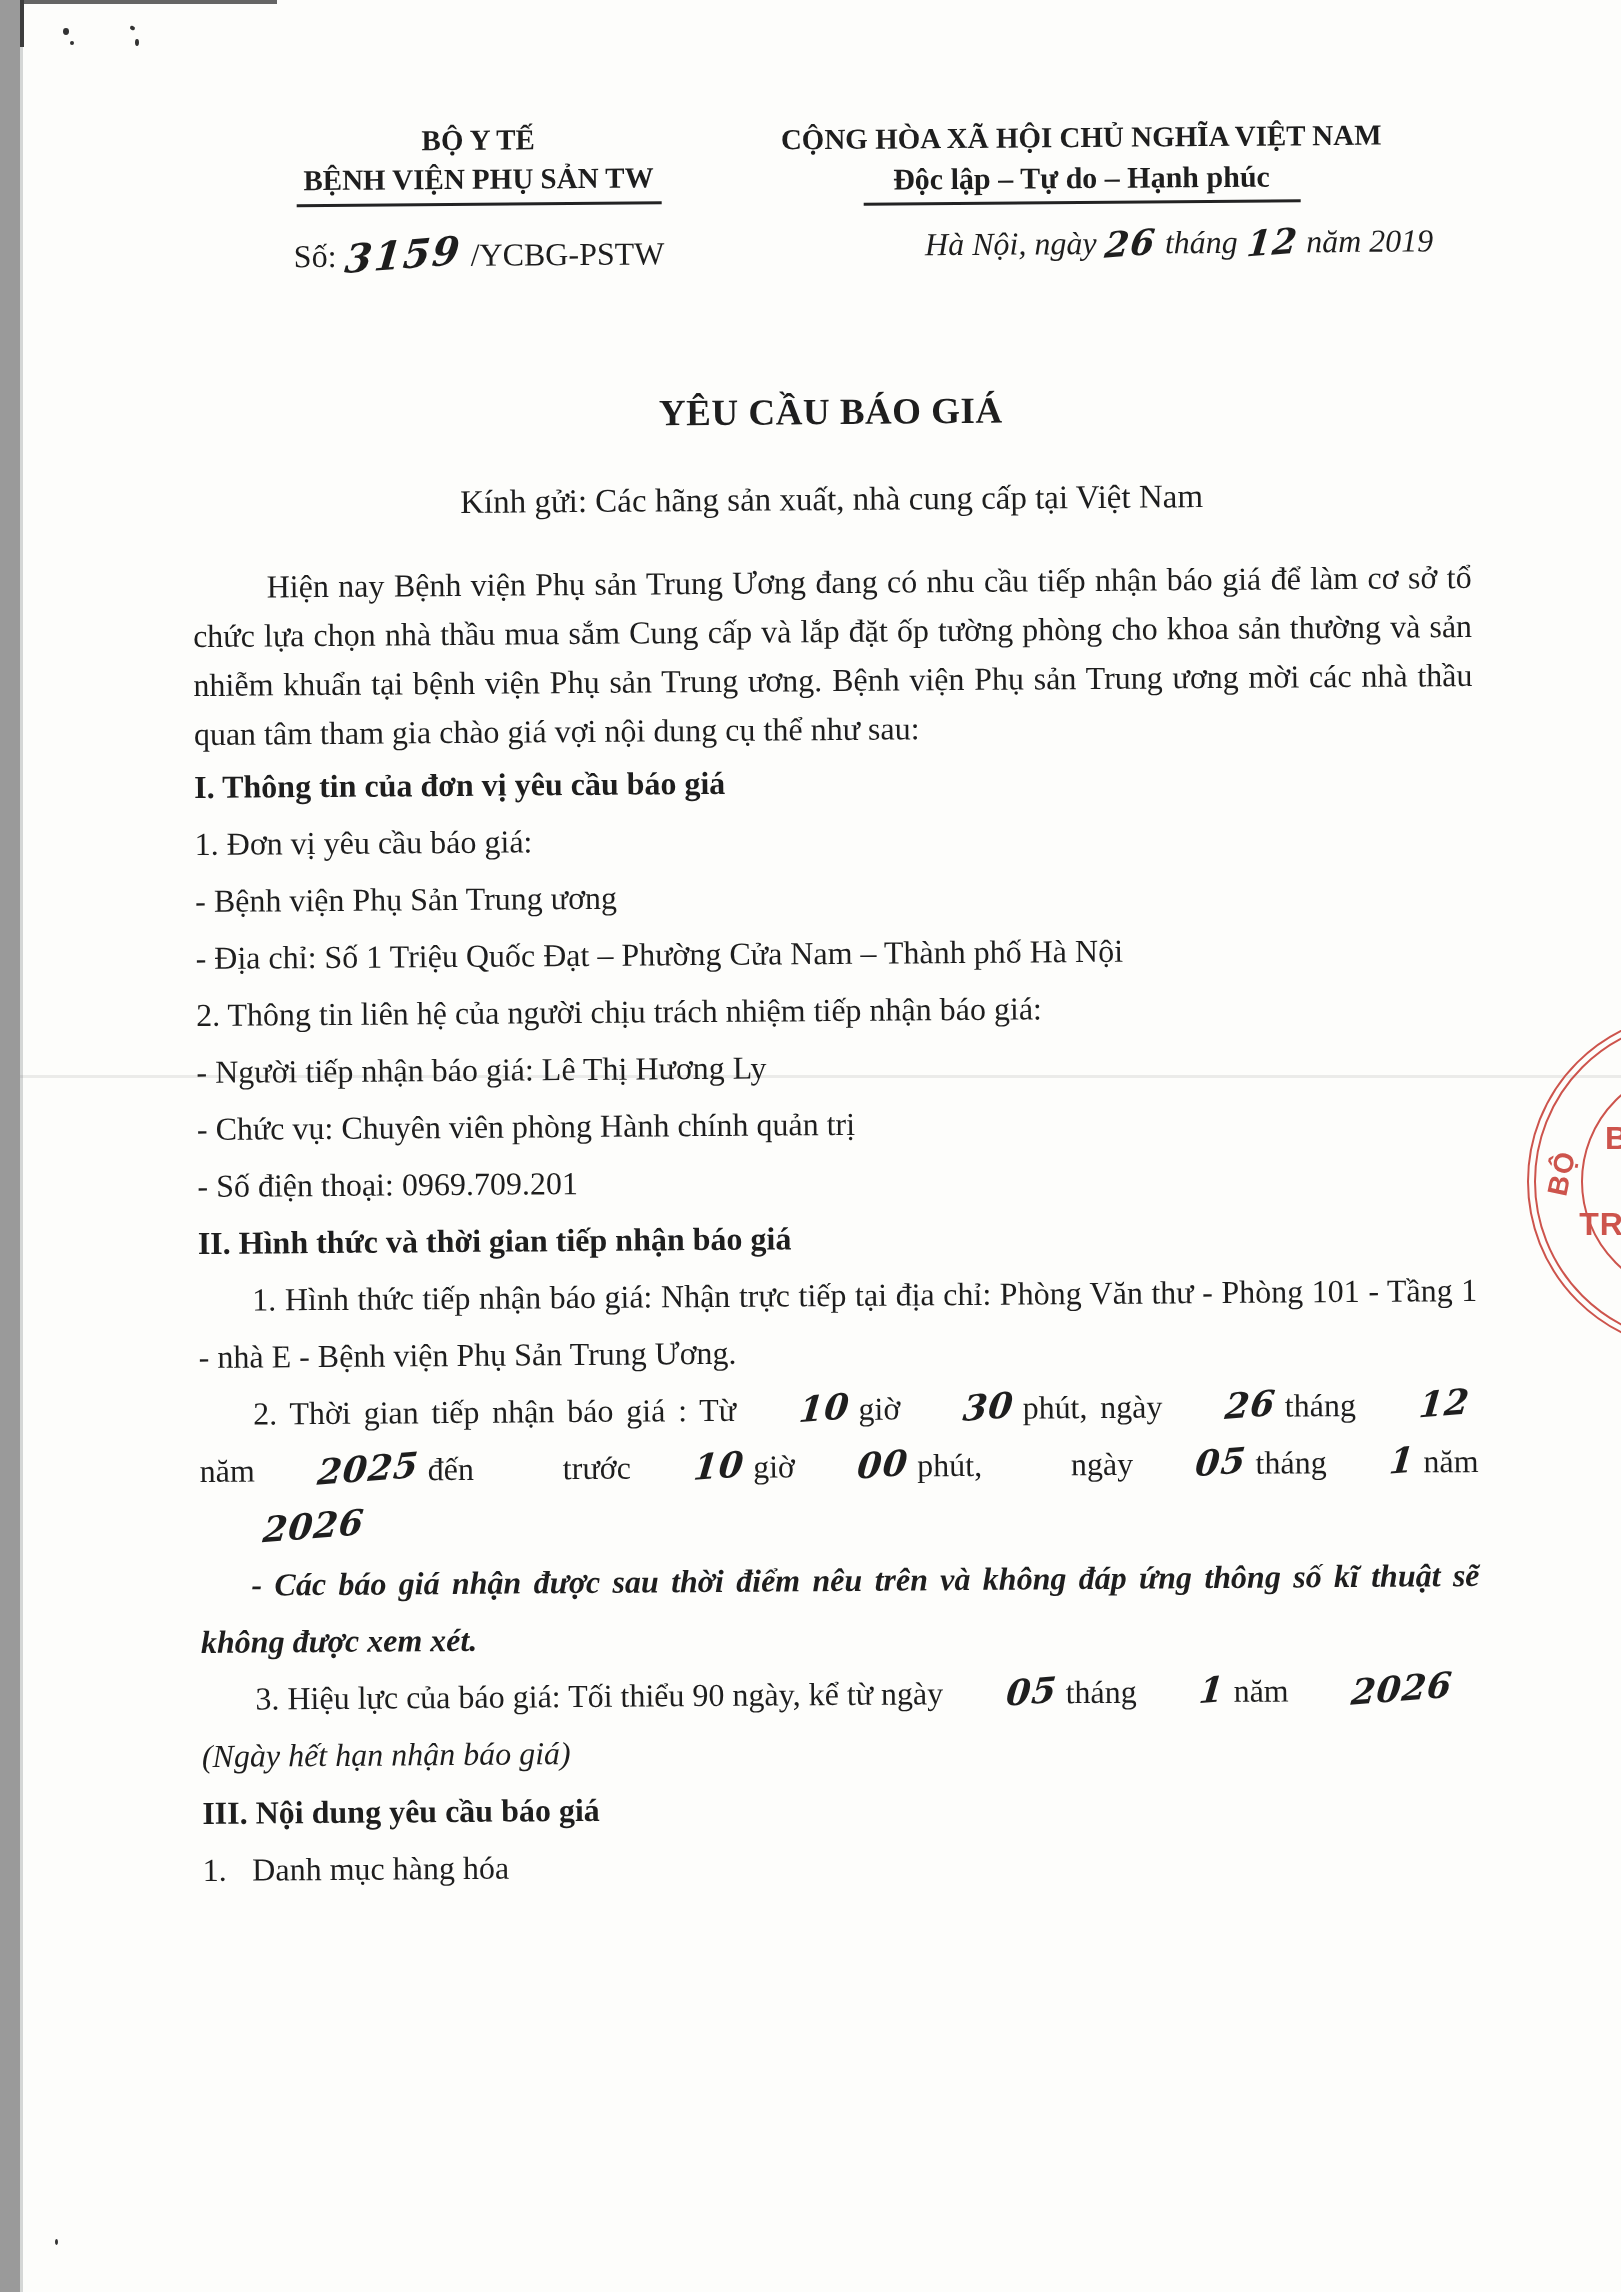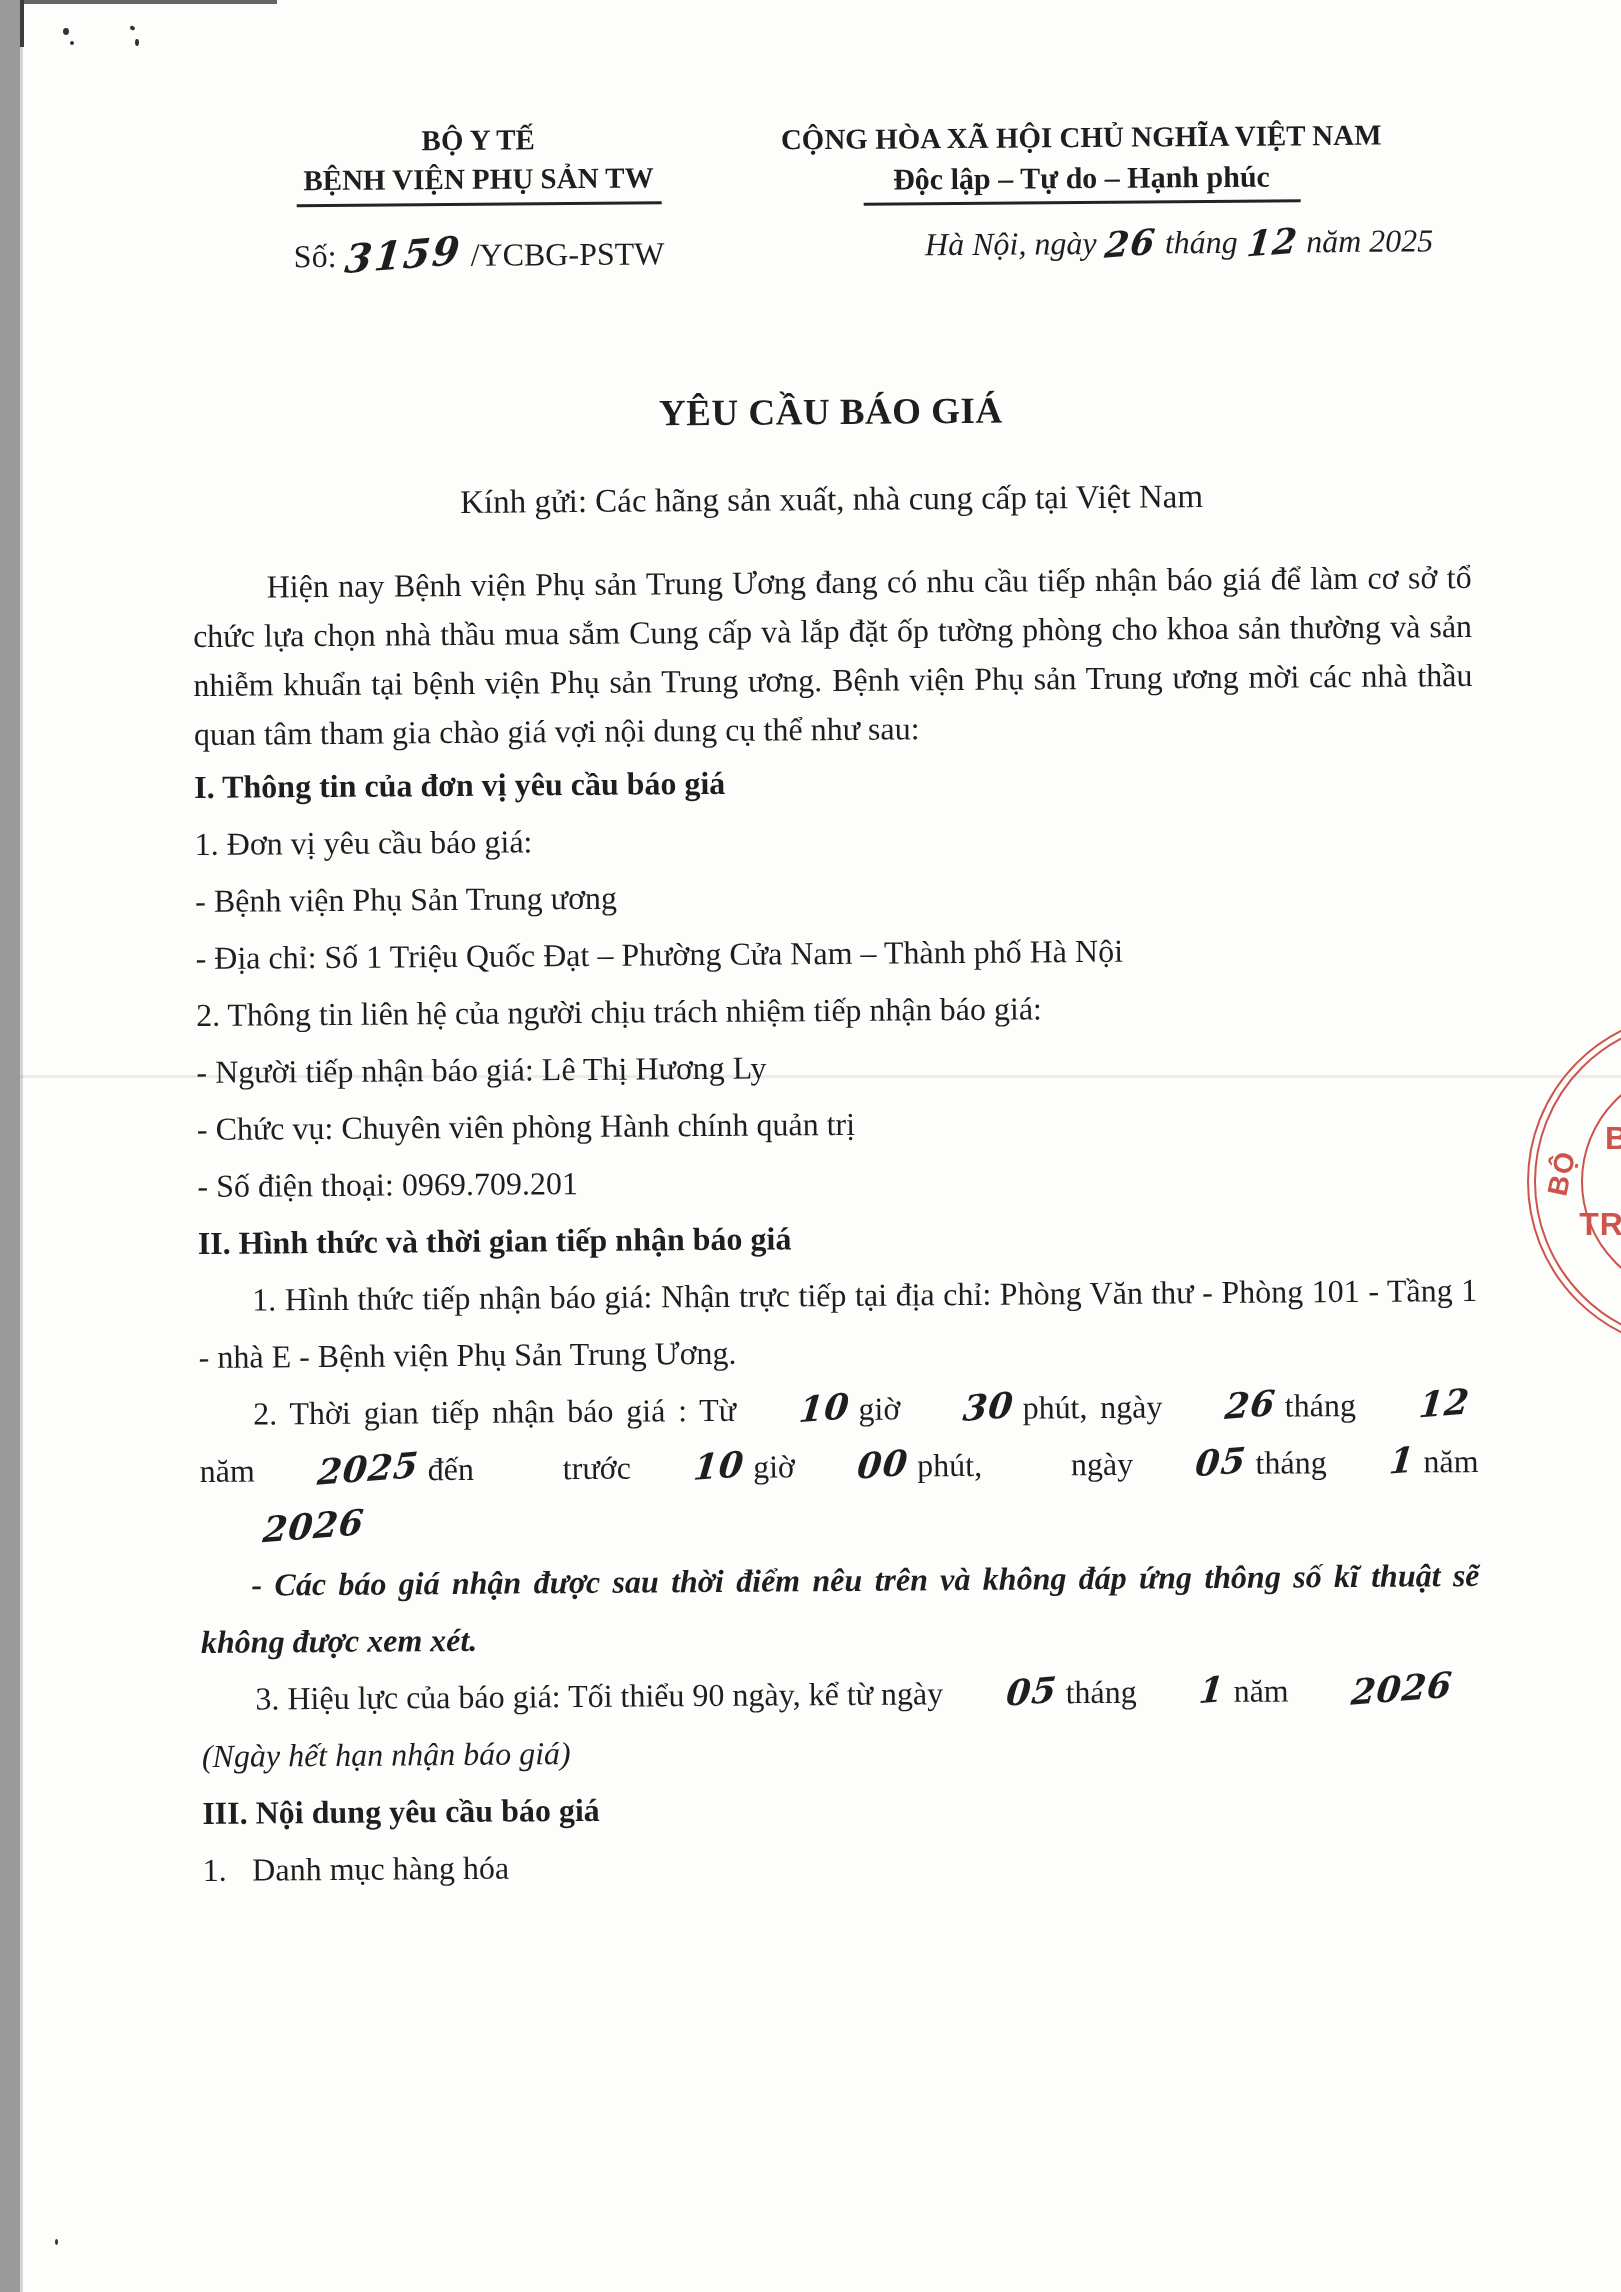--- a/index.html
+++ b/index.html
@@ -107,21 +107,21 @@
         <div class="u-left"></div>
         <div class="so-line">
           <span>Số:</span><span class="hand lg">3159</span><span>/YCBG-PSTW</span>
         </div>
       </div>
       <div class="hdr-right">
         <div class="hdr-b">CỘNG HÒA XÃ HỘI CHỦ NGHĨA VIỆT NAM</div>
         <div class="hdr-b2">Độc lập – Tự do – Hạnh phúc</div>
         <div class="u-right"></div>
         <div class="date-line">
-          <span>Hà Nội, ngày</span><span class="hand">26</span><span>tháng</span><span class="hand">12</span><span>năm 2025</span>
+          <span>Hà Nội, ngày</span><span class="hand">26</span><span>tháng</span><span class="hand">12</span><span>năm 2019</span>
         </div>
       </div>
     </div>
 
     <div class="title">YÊU CẦU BÁO GIÁ</div>
     <div class="salutation">Kính gửi: Các hãng sản xuất, nhà cung cấp tại Việt Nam</div>
 
     <p class="intro">Hiện nay Bệnh viện Phụ sản Trung Ương đang có nhu cầu tiếp nhận báo giá để làm cơ sở tổ chức lựa chọn nhà thầu mua sắm Cung cấp và lắp đặt ốp tường phòng cho khoa sản thường và sản nhiễm khuẩn tại bệnh viện Phụ sản Trung ương. Bệnh viện Phụ sản Trung ương mời các nhà thầu quan tâm tham gia chào giá vợi nội dung cụ thể như sau:</p>
 
     <div class="doc-body">

